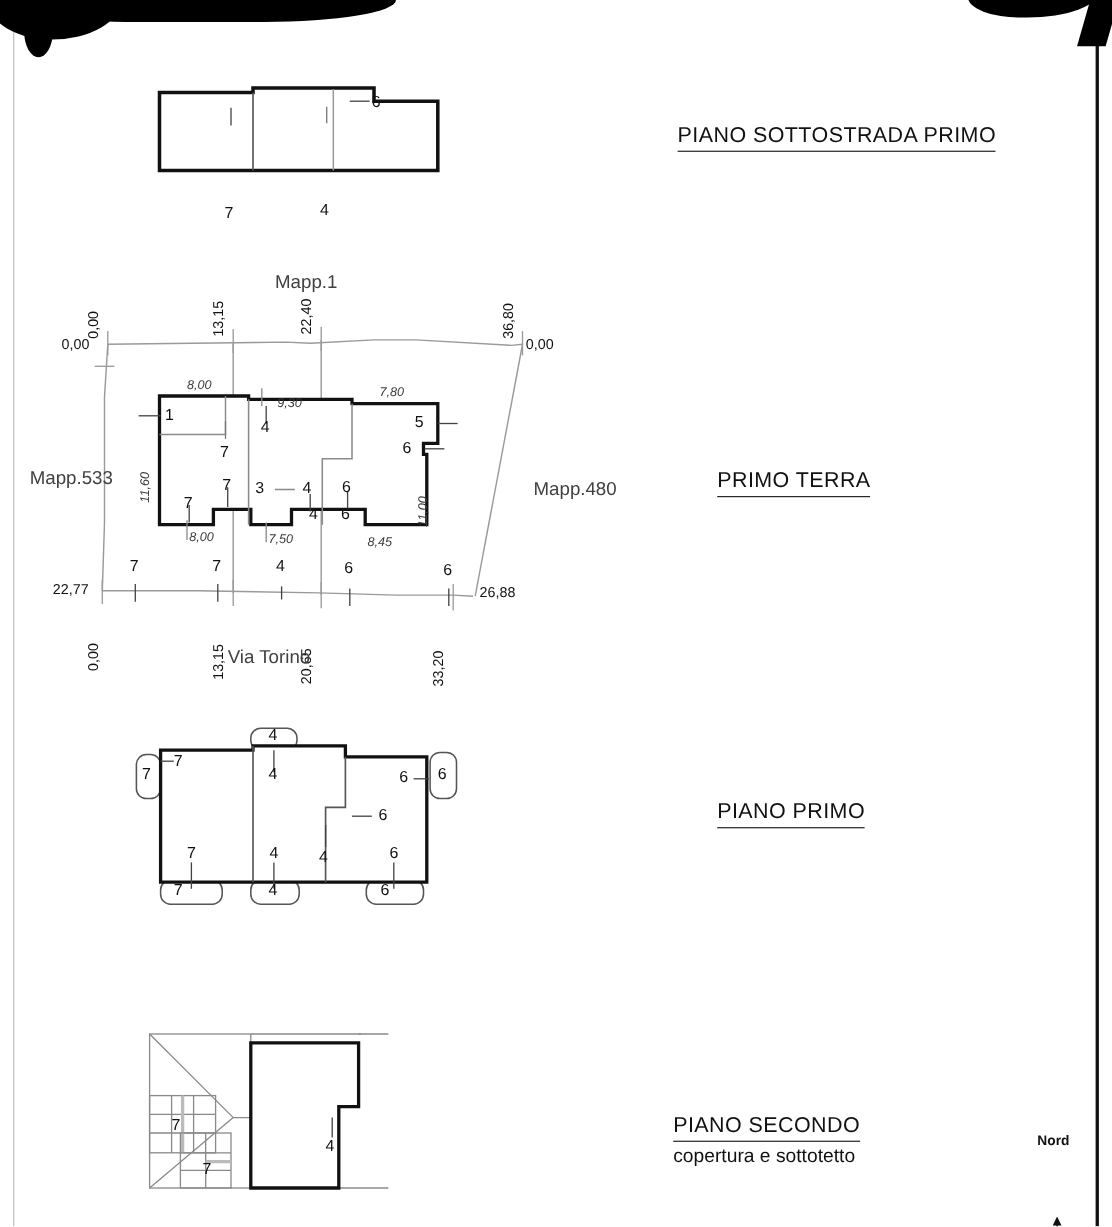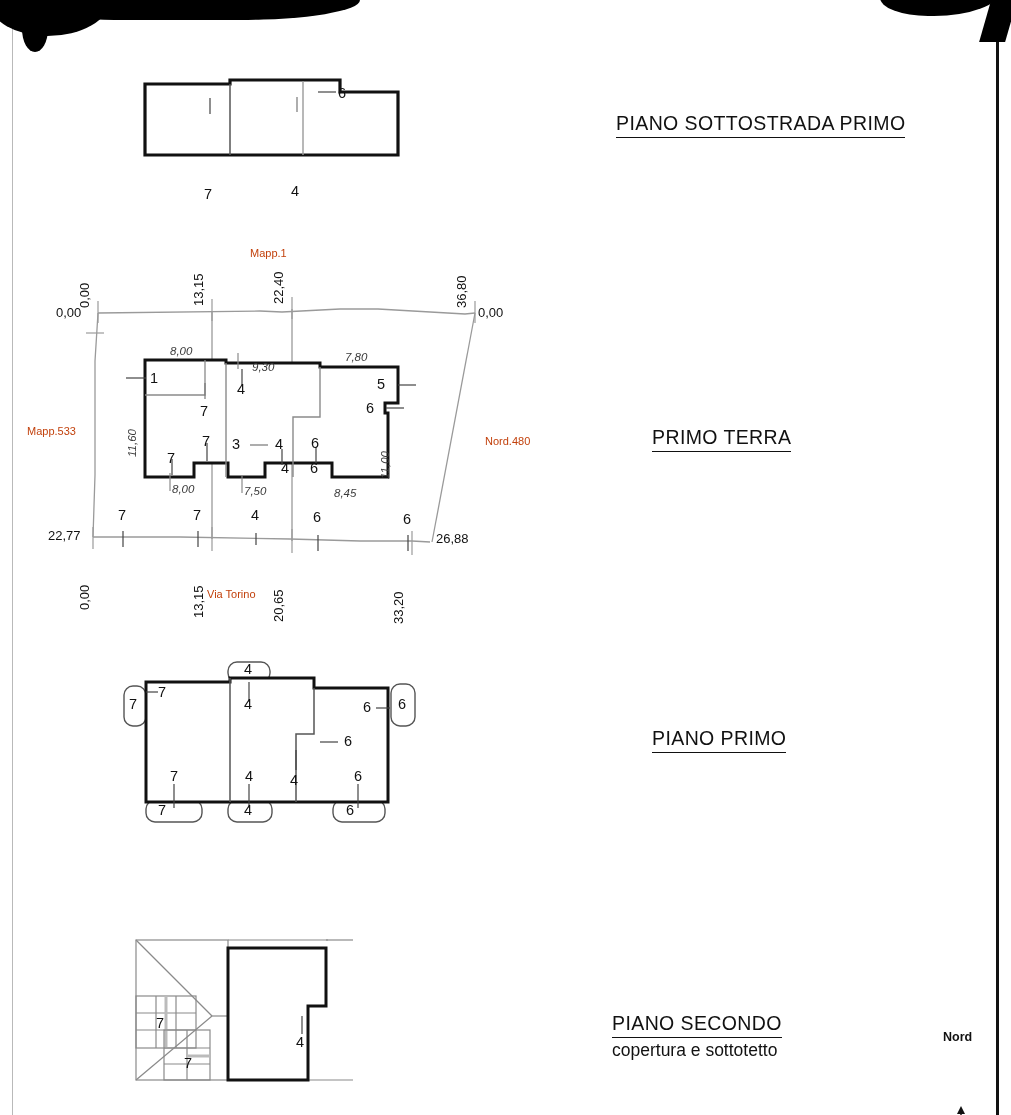--- a/index.html
+++ b/index.html
@@ -94,22 +94,22 @@
   }
   .lbl.coord {
     font-size: 13px;
     color: #111111;
   }
   .rot90 {
     transform: rotate(-90deg);
     transform-origin: left bottom;
   }
   .lbl.place {
-    font-size: 11px;
-    color: #c2410c;
+    font-size: 17px;
+    color: #404040;
   }
   .lbl.nord { font-size: 12.5px; }
 </style>
 </head>
 <body>
 
 <div id="page">
 
   <div class="edge-left"></div>
   <div class="edge-right"></div>
@@ -258,21 +258,21 @@
     <div class="lbl big" style="left:172px; top:191px;">3</div>
     <div class="lbl big" style="left:215px; top:191px;">4</div>
     <div class="lbl big" style="left:251px; top:190px;">6</div>
     <div class="lbl big" style="left:221px; top:215px;">4</div>
     <div class="lbl big" style="left:250px; top:215px;">6</div>
     <div class="lbl big" style="left:317px; top:131px;">5</div>
     <div class="lbl big" style="left:306px; top:155px;">6</div>
 
     <div class="lbl place" style="left:190px; top:2px;">Mapp.1</div>
     <div class="lbl place" style="left:-33px; top:180px;">Mapp.533</div>
-    <div class="lbl place" style="left:425px; top:190px;">Nord.480</div>
+    <div class="lbl place" style="left:425px; top:190px;">Mapp.480</div>
 
     <div class="lbl place" style="left:147px; top:343px;">Via Torino</div>
   </div>
 
   <div class="section-title" style="left:652px; top:426px;">
     <span class="main">PRIMO TERRA</span>
   </div>
 
   <div class="plan" id="plan-primo" style="left:118px; top:660px;">
     <svg width="310" height="170" viewBox="0 0 310 170">

